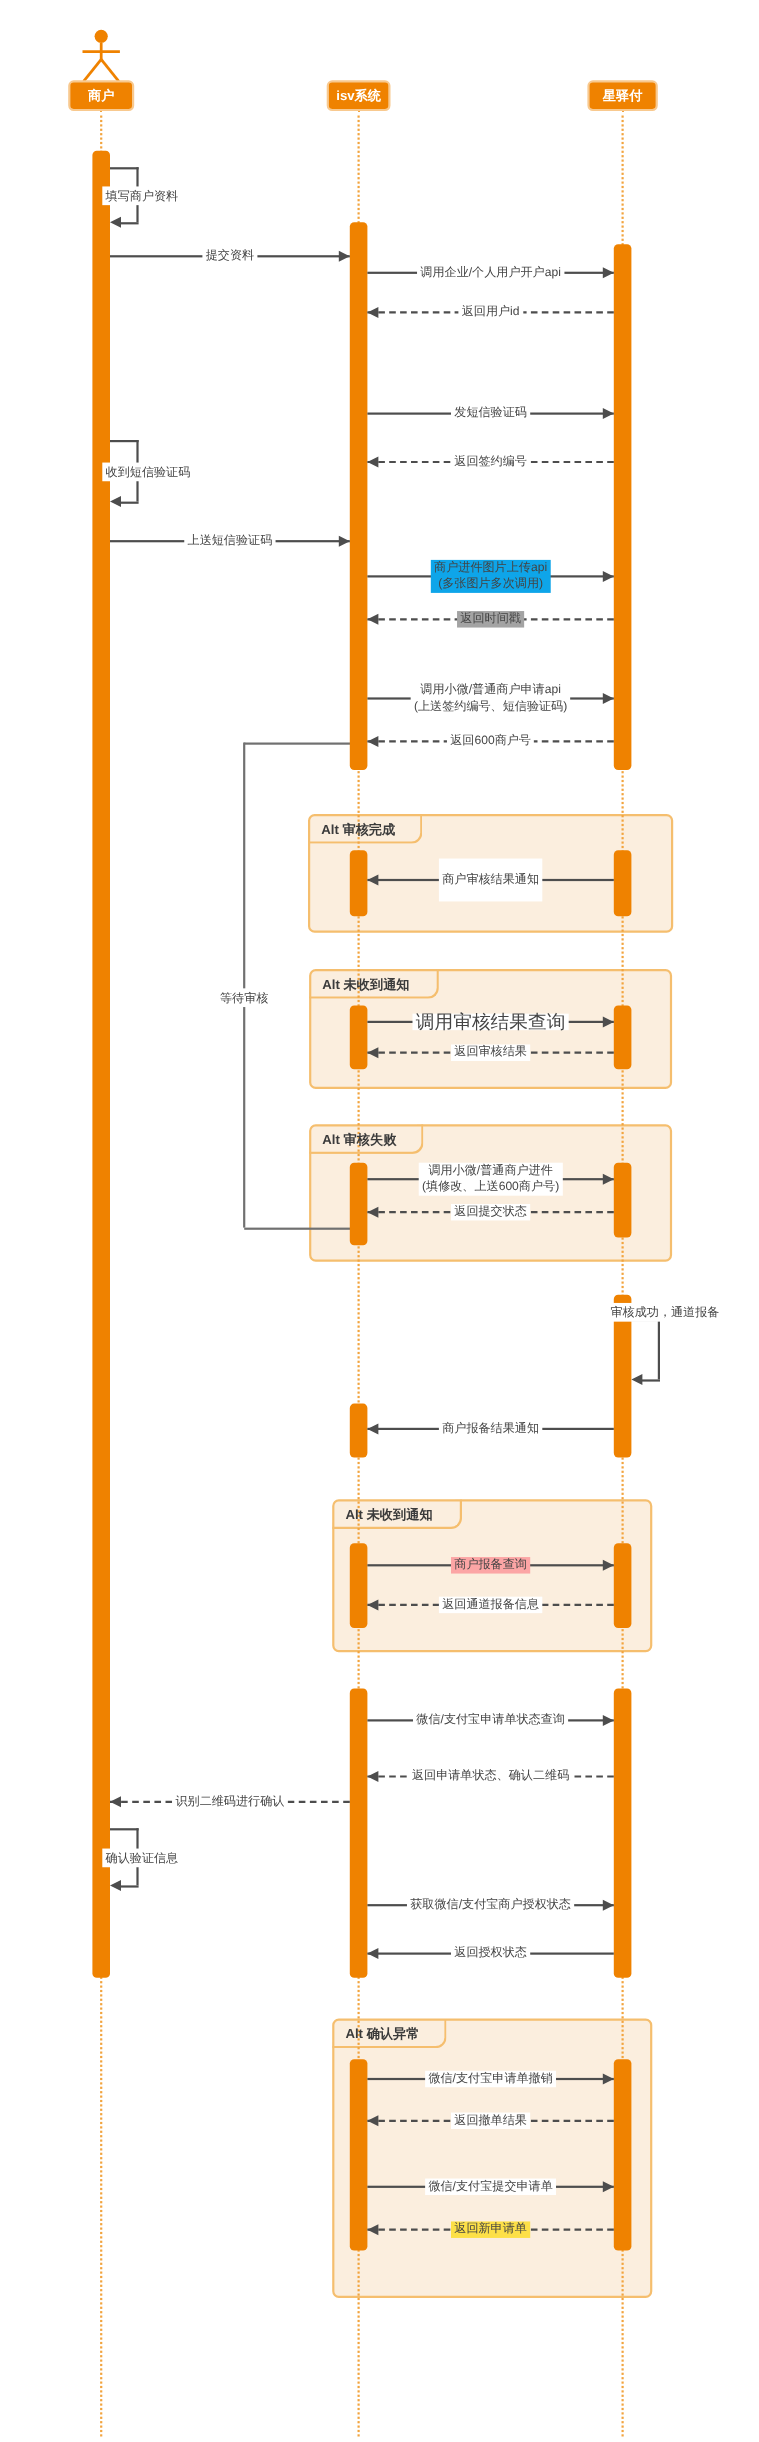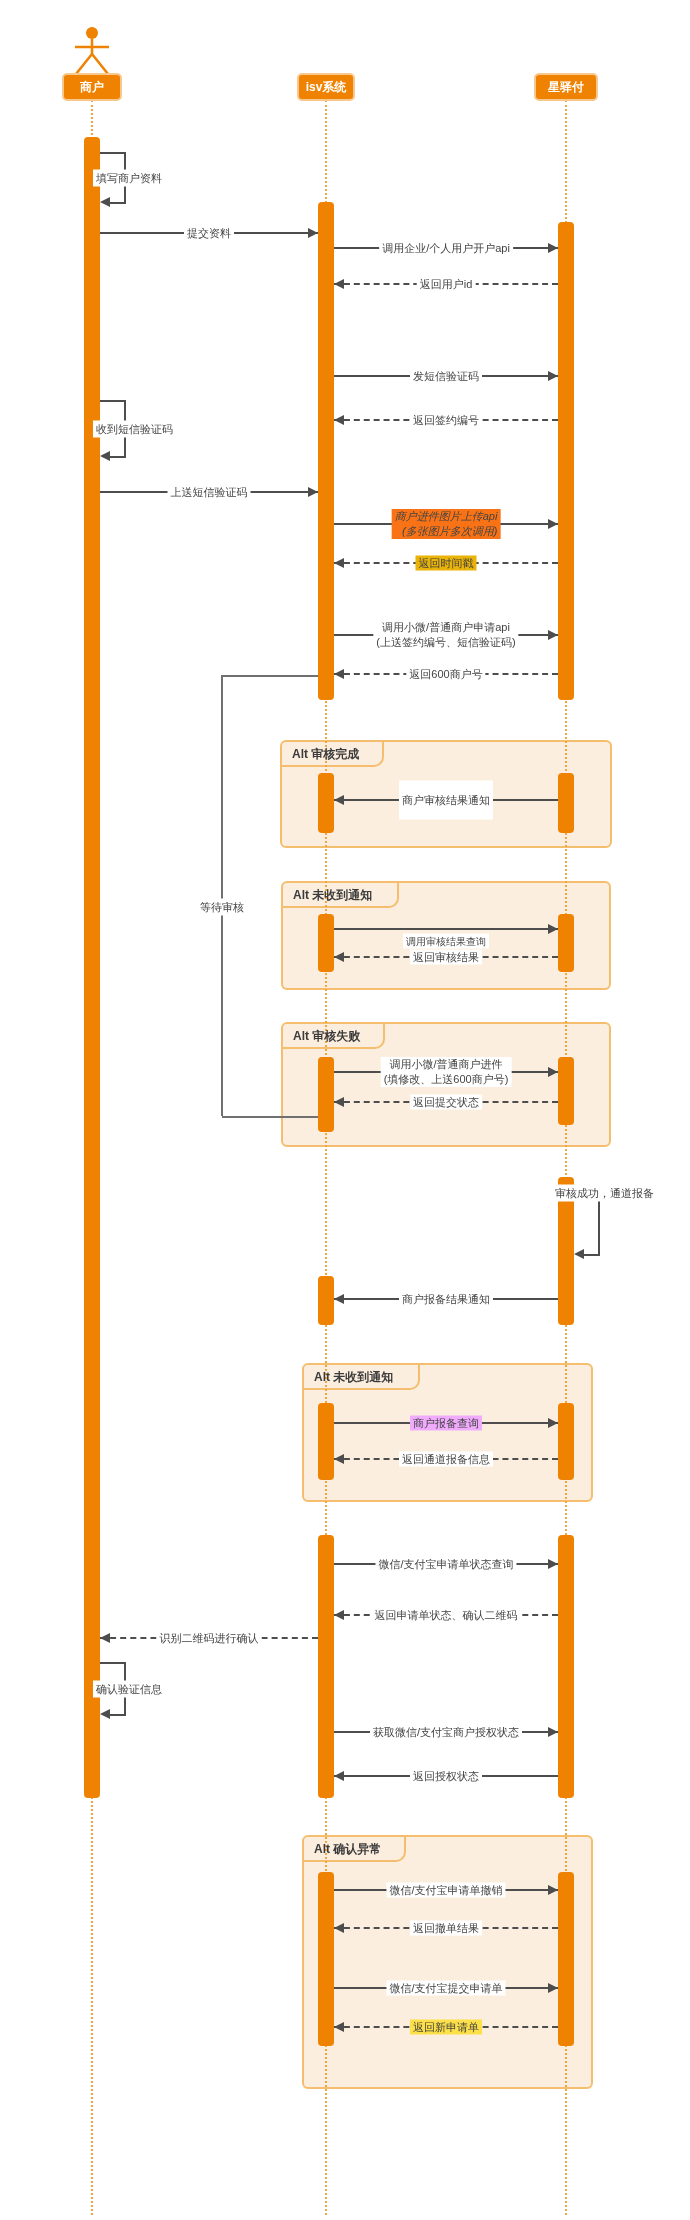--- a/index.html
+++ b/index.html
@@ -82,48 +82,48 @@
     <div class="abs" style="left: 446px; top: 420px; transform: translate(-50%, -50%); background: rgb(255, 255, 255); padding: 0px 3px; font-size: 11px; line-height: 15px; color: rgb(68, 68, 68); text-align: center; white-space: nowrap; z-index: 6;">
       <div>返回签约编号</div>
     </div>
     <div class="abs" style="left: 100px; top: 491px; width: 218px; height: 0px; border-top: 2px solid rgb(77, 77, 77); z-index: 5;"></div>
     <div class="abs" style="width: 0px; height: 0px; border-top: 5px solid transparent; border-bottom: 5px solid transparent; top: 487px; z-index: 5; left: 308px; border-left: 10px solid rgb(77, 77, 77);"></div>
     <div class="abs" style="left: 209px; top: 492px; transform: translate(-50%, -50%); background: rgb(255, 255, 255); padding: 0px 3px; font-size: 11px; line-height: 15px; color: rgb(68, 68, 68); text-align: center; white-space: nowrap; z-index: 6;">
       <div>上送短信验证码</div>
     </div>
     <div class="abs" style="left: 334px; top: 523px; width: 224px; height: 0px; border-top: 2px solid rgb(77, 77, 77); z-index: 5;"></div>
     <div class="abs" style="width: 0px; height: 0px; border-top: 5px solid transparent; border-bottom: 5px solid transparent; top: 519px; z-index: 5; left: 548px; border-left: 10px solid rgb(77, 77, 77);"></div>
-    <div class="abs" style="left: 446px; top: 524px; transform: translate(-50%, -50%); background: #f97316; padding: 0px 3px; font-size: 11px; line-height: 15px; color: rgb(68, 68, 68); text-align: right; white-space: nowrap; z-index: 6; font-style: italic;">
+    <div class="abs" style="left: 446px; top: 524px; transform: translate(-50%, -50%); background: #0ea5e9; padding: 0px 3px; font-size: 11px; line-height: 15px; color: rgb(68, 68, 68); text-align: center; white-space: nowrap; z-index: 6;">
       <div>商户进件图片上传api</div>
       <div>(多张图片多次调用)</div>
     </div>
     <div class="abs" style="left: 334px; top: 562px; width: 224px; height: 0px; border-top: 2px dashed rgb(77, 77, 77); z-index: 5;"></div>
     <div class="abs" style="width: 0px; height: 0px; border-top: 5px solid transparent; border-bottom: 5px solid transparent; top: 558px; z-index: 5; left: 334px; border-right: 10px solid rgb(77, 77, 77);"></div>
-    <div class="abs" style="left: 446px; top: 563px; transform: translate(-50%, -50%); background: #eab308; padding: 0px 3px; font-size: 11px; line-height: 15px; color: rgb(68, 68, 68); text-align: center; white-space: nowrap; z-index: 6;">
+    <div class="abs" style="left: 446px; top: 563px; transform: translate(-50%, -50%); background: #a3a3a3; padding: 0px 3px; font-size: 11px; line-height: 15px; color: rgb(68, 68, 68); text-align: center; white-space: nowrap; z-index: 6;">
       <div>返回时间戳</div>
     </div>
     <div class="abs" style="left: 334px; top: 634px; width: 224px; height: 0px; border-top: 2px solid rgb(77, 77, 77); z-index: 5;"></div>
     <div class="abs" style="width: 0px; height: 0px; border-top: 5px solid transparent; border-bottom: 5px solid transparent; top: 630px; z-index: 5; left: 548px; border-left: 10px solid rgb(77, 77, 77);"></div>
     <div class="abs" style="left: 446px; top: 635px; transform: translate(-50%, -50%); background: rgb(255, 255, 255); padding: 0px 3px; font-size: 11px; line-height: 15px; color: rgb(68, 68, 68); text-align: center; white-space: nowrap; z-index: 6;">
       <div>调用小微/普通商户申请api</div>
       <div>(上送签约编号、短信验证码)</div>
     </div>
     <div class="abs" style="left: 334px; top: 673px; width: 224px; height: 0px; border-top: 2px dashed rgb(77, 77, 77); z-index: 5;"></div>
     <div class="abs" style="width: 0px; height: 0px; border-top: 5px solid transparent; border-bottom: 5px solid transparent; top: 669px; z-index: 5; left: 334px; border-right: 10px solid rgb(77, 77, 77);"></div>
     <div class="abs" style="left: 446px; top: 674px; transform: translate(-50%, -50%); background: rgb(255, 255, 255); padding: 0px 3px; font-size: 11px; line-height: 15px; color: rgb(68, 68, 68); white-space: nowrap; z-index: 6;">
       <div>返回600商户号</div>
     </div>
     <div class="abs" style="left: 334px; top: 799px; width: 224px; height: 0px; border-top: 2px solid rgb(77, 77, 77); z-index: 5;"></div>
     <div class="abs" style="width: 0px; height: 0px; border-top: 5px solid transparent; border-bottom: 5px solid transparent; top: 795px; z-index: 5; left: 334px; border-right: 10px solid rgb(77, 77, 77);"></div>
     <div class="abs" style="left: 446px; top: 800px; transform: translate(-50%, -50%); background: rgb(255, 255, 255); padding: 12px 3px; font-size: 11px; line-height: 15px; color: rgb(68, 68, 68); text-align: center; white-space: nowrap; z-index: 6;">
       <div>商户审核结果通知</div>
     </div>
     <div class="abs" style="left: 334px; top: 928px; width: 224px; height: 0px; border-top: 2px solid rgb(77, 77, 77); z-index: 5;"></div>
     <div class="abs" style="width: 0px; height: 0px; border-top: 5px solid transparent; border-bottom: 5px solid transparent; top: 924px; z-index: 5; left: 548px; border-left: 10px solid rgb(77, 77, 77);"></div>
-    <div class="abs" style="left: 446px; top: 929px; transform: translate(-50%, -50%); background: rgb(255, 255, 255); padding: 0px 3px; font-size: 10px; line-height: 15px; color: rgb(68, 68, 68); text-align: center; white-space: nowrap; z-index: 6; margin-top: 12px;">
+    <div class="abs" style="left: 446px; top: 929px; transform: translate(-50%, -50%); background: rgb(255, 255, 255); padding: 0px 3px; font-size: 17px; line-height: 15px; color: rgb(68, 68, 68); text-align: center; white-space: nowrap; z-index: 6;">
       <div>调用审核结果查询</div>
     </div>
     <div class="abs" style="left: 334px; top: 956px; width: 224px; height: 0px; border-top: 2px dashed rgb(77, 77, 77); z-index: 5;"></div>
     <div class="abs" style="width: 0px; height: 0px; border-top: 5px solid transparent; border-bottom: 5px solid transparent; top: 952px; z-index: 5; left: 334px; border-right: 10px solid rgb(77, 77, 77);"></div>
     <div class="abs" style="left: 446px; top: 957px; transform: translate(-50%, -50%); background: rgb(255, 255, 255); padding: 0px 3px; font-size: 11px; line-height: 15px; color: rgb(68, 68, 68); text-align: center; white-space: nowrap; z-index: 6;">
       <div>返回审核结果</div>
     </div>
     <div class="abs" style="left: 334px; top: 1071px; width: 224px; height: 0px; border-top: 2px solid rgb(77, 77, 77); z-index: 5;"></div>
     <div class="abs" style="width: 0px; height: 0px; border-top: 5px solid transparent; border-bottom: 5px solid transparent; top: 1067px; z-index: 5; left: 548px; border-left: 10px solid rgb(77, 77, 77);"></div>
     <div class="abs" style="left: 446px; top: 1072px; transform: translate(-50%, -50%); background: rgb(255, 255, 255); padding: 0px 3px; font-size: 11px; line-height: 15px; color: rgb(68, 68, 68); text-align: center; white-space: nowrap; z-index: 6;">
@@ -135,21 +135,21 @@
     <div class="abs" style="left: 446px; top: 1102px; transform: translate(-50%, -50%); background: rgb(255, 255, 255); padding: 0px 3px; font-size: 11px; line-height: 15px; color: rgb(68, 68, 68); text-align: center; white-space: nowrap; z-index: 6;">
       <div>返回提交状态</div>
     </div>
     <div class="abs" style="left: 334px; top: 1298px; width: 224px; height: 0px; border-top: 2px solid rgb(77, 77, 77); z-index: 5;"></div>
     <div class="abs" style="width: 0px; height: 0px; border-top: 5px solid transparent; border-bottom: 5px solid transparent; top: 1294px; z-index: 5; left: 334px; border-right: 10px solid rgb(77, 77, 77);"></div>
     <div class="abs" style="left: 446px; top: 1299px; transform: translate(-50%, -50%); background: rgb(255, 255, 255); padding: 0px 3px; font-size: 11px; line-height: 15px; color: rgb(68, 68, 68); text-align: center; white-space: nowrap; z-index: 6;">
       <div>商户报备结果通知</div>
     </div>
     <div class="abs" style="left: 334px; top: 1422px; width: 224px; height: 0px; border-top: 2px solid rgb(77, 77, 77); z-index: 5;"></div>
     <div class="abs" style="width: 0px; height: 0px; border-top: 5px solid transparent; border-bottom: 5px solid transparent; top: 1418px; z-index: 5; left: 548px; border-left: 10px solid rgb(77, 77, 77);"></div>
-    <div class="abs" style="left: 446px; top: 1423px; transform: translate(-50%, -50%); background: #f0abfc; padding: 0px 3px; font-size: 11px; line-height: 15px; color: rgb(68, 68, 68); text-align: right; white-space: nowrap; z-index: 6;">
+    <div class="abs" style="left: 446px; top: 1423px; transform: translate(-50%, -50%); background: #fca5a5; padding: 0px 3px; font-size: 11px; line-height: 15px; color: rgb(68, 68, 68); text-align: right; white-space: nowrap; z-index: 6;">
       <div>商户报备查询</div>
     </div>
     <div class="abs" style="left: 334px; top: 1458px; width: 224px; height: 0px; border-top: 2px dashed rgb(77, 77, 77); z-index: 5;"></div>
     <div class="abs" style="width: 0px; height: 0px; border-top: 5px solid transparent; border-bottom: 5px solid transparent; top: 1454px; z-index: 5; left: 334px; border-right: 10px solid rgb(77, 77, 77);"></div>
     <div class="abs" style="left: 446px; top: 1459px; transform: translate(-50%, -50%); background: rgb(255, 255, 255); padding: 0px 3px; font-size: 11px; line-height: 15px; color: rgb(68, 68, 68); text-align: center; white-space: nowrap; z-index: 6;">
       <div>返回通道报备信息</div>
     </div>
     <div class="abs" style="left: 334px; top: 1563px; width: 224px; height: 0px; border-top: 2px solid rgb(77, 77, 77); z-index: 5;"></div>
     <div class="abs" style="width: 0px; height: 0px; border-top: 5px solid transparent; border-bottom: 5px solid transparent; top: 1559px; z-index: 5; left: 548px; border-left: 10px solid rgb(77, 77, 77);"></div>
     <div class="abs" style="left: 446px; top: 1564px; transform: translate(-50%, -50%); background: rgb(255, 255, 255); padding: 0px 3px; font-size: 11px; line-height: 15px; color: rgb(68, 68, 68); text-align: center; white-space: nowrap; z-index: 6;">

